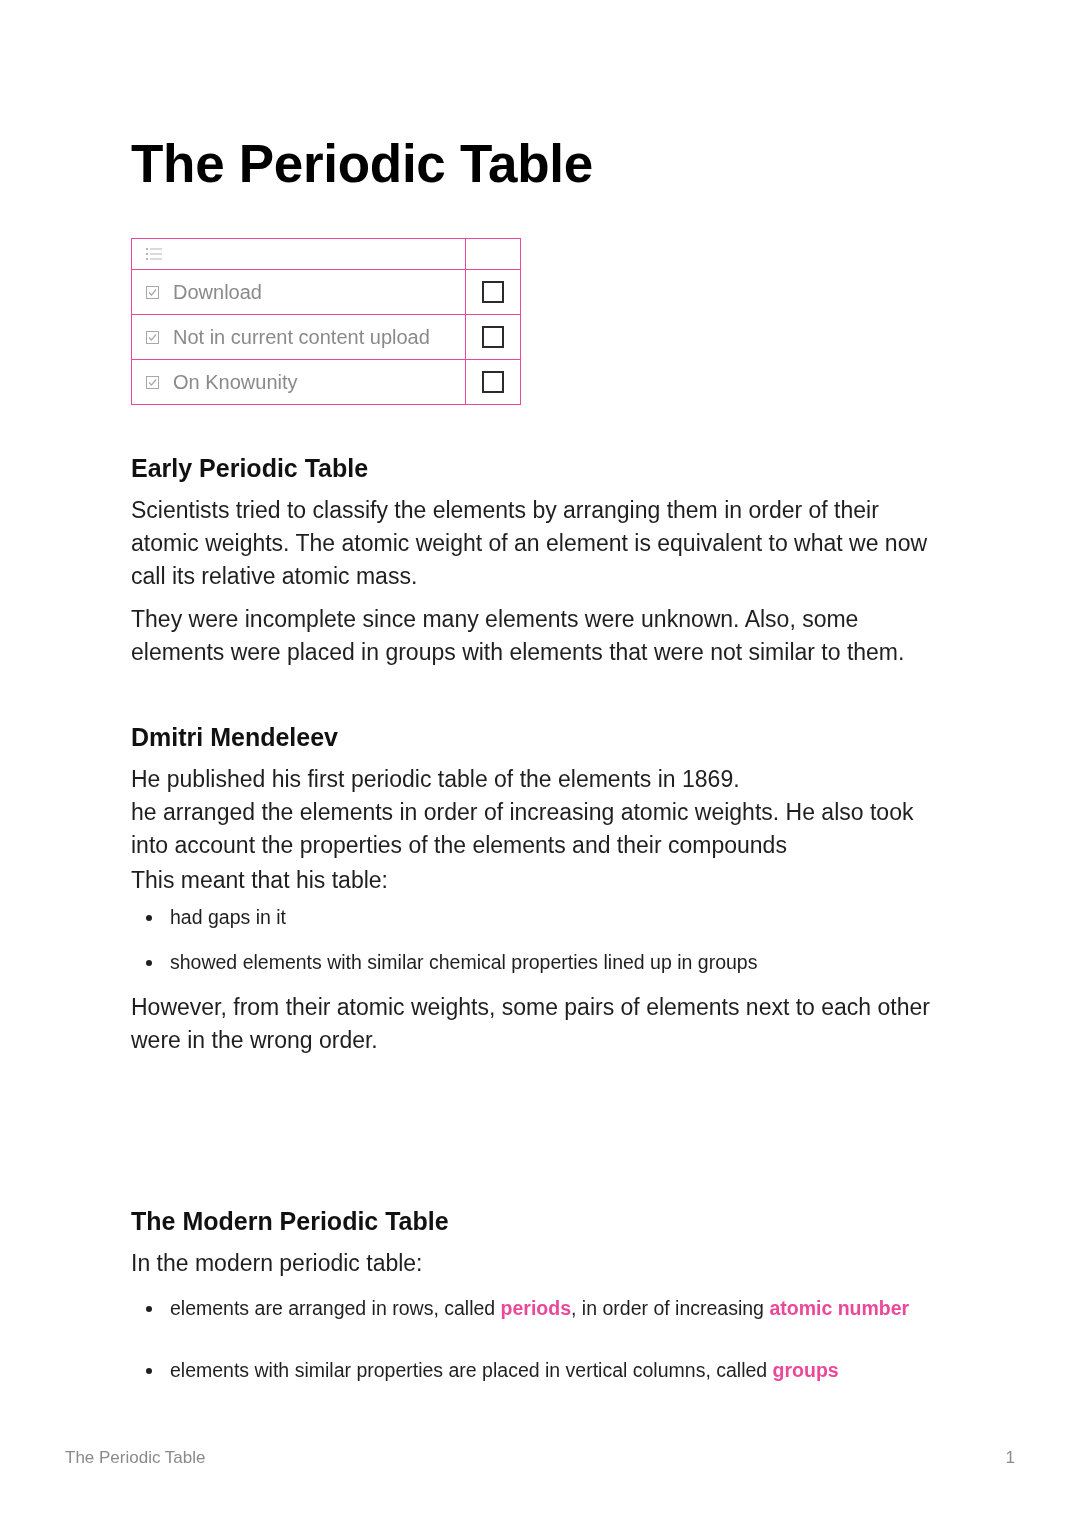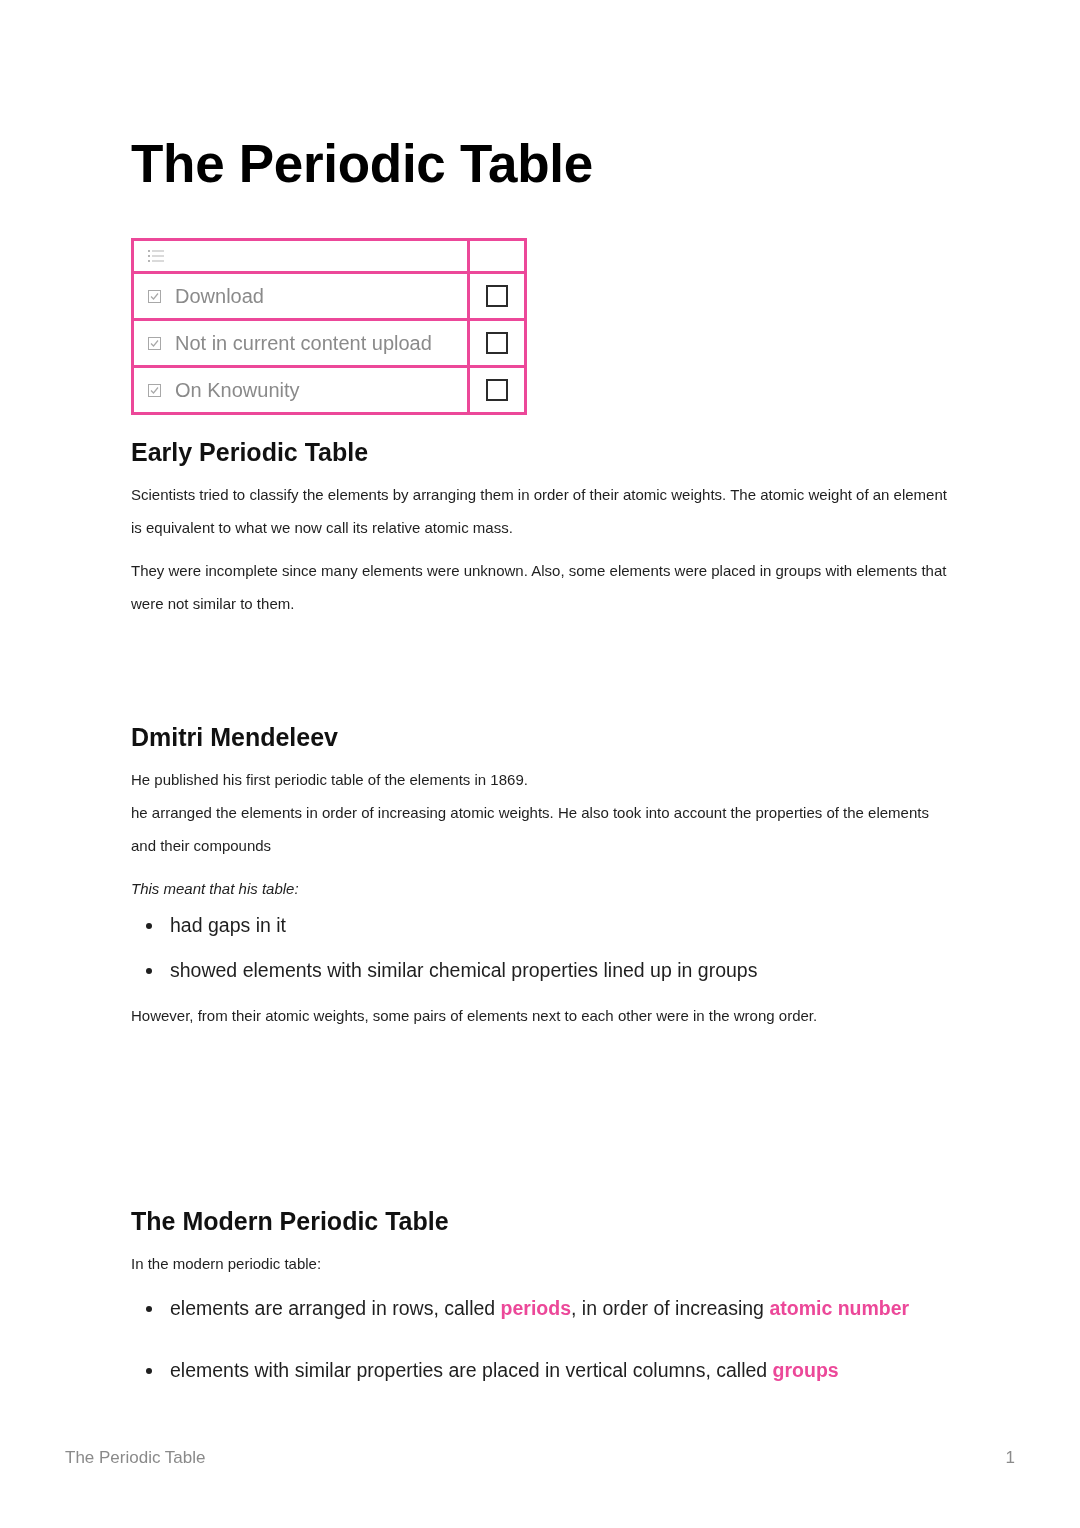--- a/index.html
+++ b/index.html
@@ -9,38 +9,38 @@
     }
     .page-title {
       position: absolute; left: 131px; top: 130px; margin: 0;
       font-size: 53px; font-weight: bold; color: #000; letter-spacing: -0.3px;
       line-height: 68px;
     }
     .prop-table {
       position: absolute; left: 131px; top: 238px;
       border-collapse: collapse; border: 1px solid #ececec;
     }
-    .prop-table td { border: 3px solid #ec4899; padding: 0; height: 44px; }
+    .prop-table td { border: 1px solid #ec4899; padding: 0; height: 44px; }
     .prop-table tr.head td { height: 30px; }
     .prop-table td.c1 { width: 333px; }
     .prop-table td.c2 { width: 54px; text-align: center; }
     .cell-inner { display: flex; align-items: center; padding-left: 14px; }
     .list-icon { width: 16px; height: 12px; display: inline-block; }
     .cb-icon { width: 13px; height: 13px; display: inline-block; margin-right: 14px; }
     .prop-label { font-size: 20px; color: #8a8a8a; }
     .checkbox {
       display: inline-block; width: 18px; height: 18px; border: 2px solid #2b2b2b;
       box-sizing: content-box; vertical-align: middle; cursor: pointer;
     }
     .content { position: absolute; left: 131px; width: 820px; }
     h2.sec {
       margin: 0; font-size: 25px; font-weight: bold; color: #111; line-height: 32px;
     }
     p.txt {
-      margin: 0; font-size: 15px; line-height: 33px; color: #1f1f1f;
+      margin: 0; font-size: 23px; line-height: 33px; color: #1f1f1f;
     }
     ul.bul { margin: 0; padding: 0 0 0 39px; list-style: none; }
     ul.bul li {
       position: relative; font-size: 19.5px; line-height: 30px; color: #1f1f1f;
     }
     ul.bul li::before {
       content: ""; position: absolute; left: -24px; top: 13px; width: 6px; height: 6px;
       border-radius: 50%; background: #1f1f1f;
     }
     b { font-weight: bold; color: #ec4899; }
@@ -107,31 +107,31 @@
           <path d="M3 6.5 L5.5 9 L10 3.5" fill="none" stroke="#a8a8a8" stroke-width="1.2"></path>
         </svg>
         <span class="prop-label">On Knowunity</span>
       </div>
     </td>
     <td class="c2"><span class="checkbox"></span></td>
   </tr>
 </tbody>
   </table>
 
-<div class="content" style="top:436px;">
+<div class="content" style="top:452px;">
   <h2 class="sec">Early Periodic Table</h2>
   <p class="txt" style="margin-top:10px;">Scientists tried to classify the elements by arranging them in order of their atomic weights. The atomic weight of an element is equivalent to what we now call its relative atomic mass.</p>
   <p class="txt" style="margin-top:10px;">They were incomplete since many elements were unknown. Also, some elements were placed in groups with elements that were not similar to them.</p>
 </div>
 
 <div class="content" style="top:721px;">
   <h2 class="sec">Dmitri Mendeleev</h2>
   <p class="txt" style="margin-top:10px;">He published his first periodic table of the elements in 1869.</p>
   <p class="txt" style="">he arranged the elements in order of increasing atomic weights. He also took into account the properties of the elements and their compounds</p>
-  <p class="txt" style="margin-top:10px;font-style:italic;">This meant that his table:</p>
+  <p class="txt" style="margin-top:2px;">This meant that his table:</p>
   <ul class="bul" style="margin-top:5px;">
     <li>had gaps in it</li>
     <li style="margin-top:15px;">showed elements with similar chemical properties lined up in groups</li>
   </ul>
   <p class="txt" style="margin-top:14px;">However, from their atomic weights, some pairs of elements next to each other were in the wrong order.</p>
 </div>
 
 <div class="content" style="top:1205px;">
   <h2 class="sec">The Modern Periodic Table</h2>
   <p class="txt" style="margin-top:10px;">In the modern periodic table:</p>

